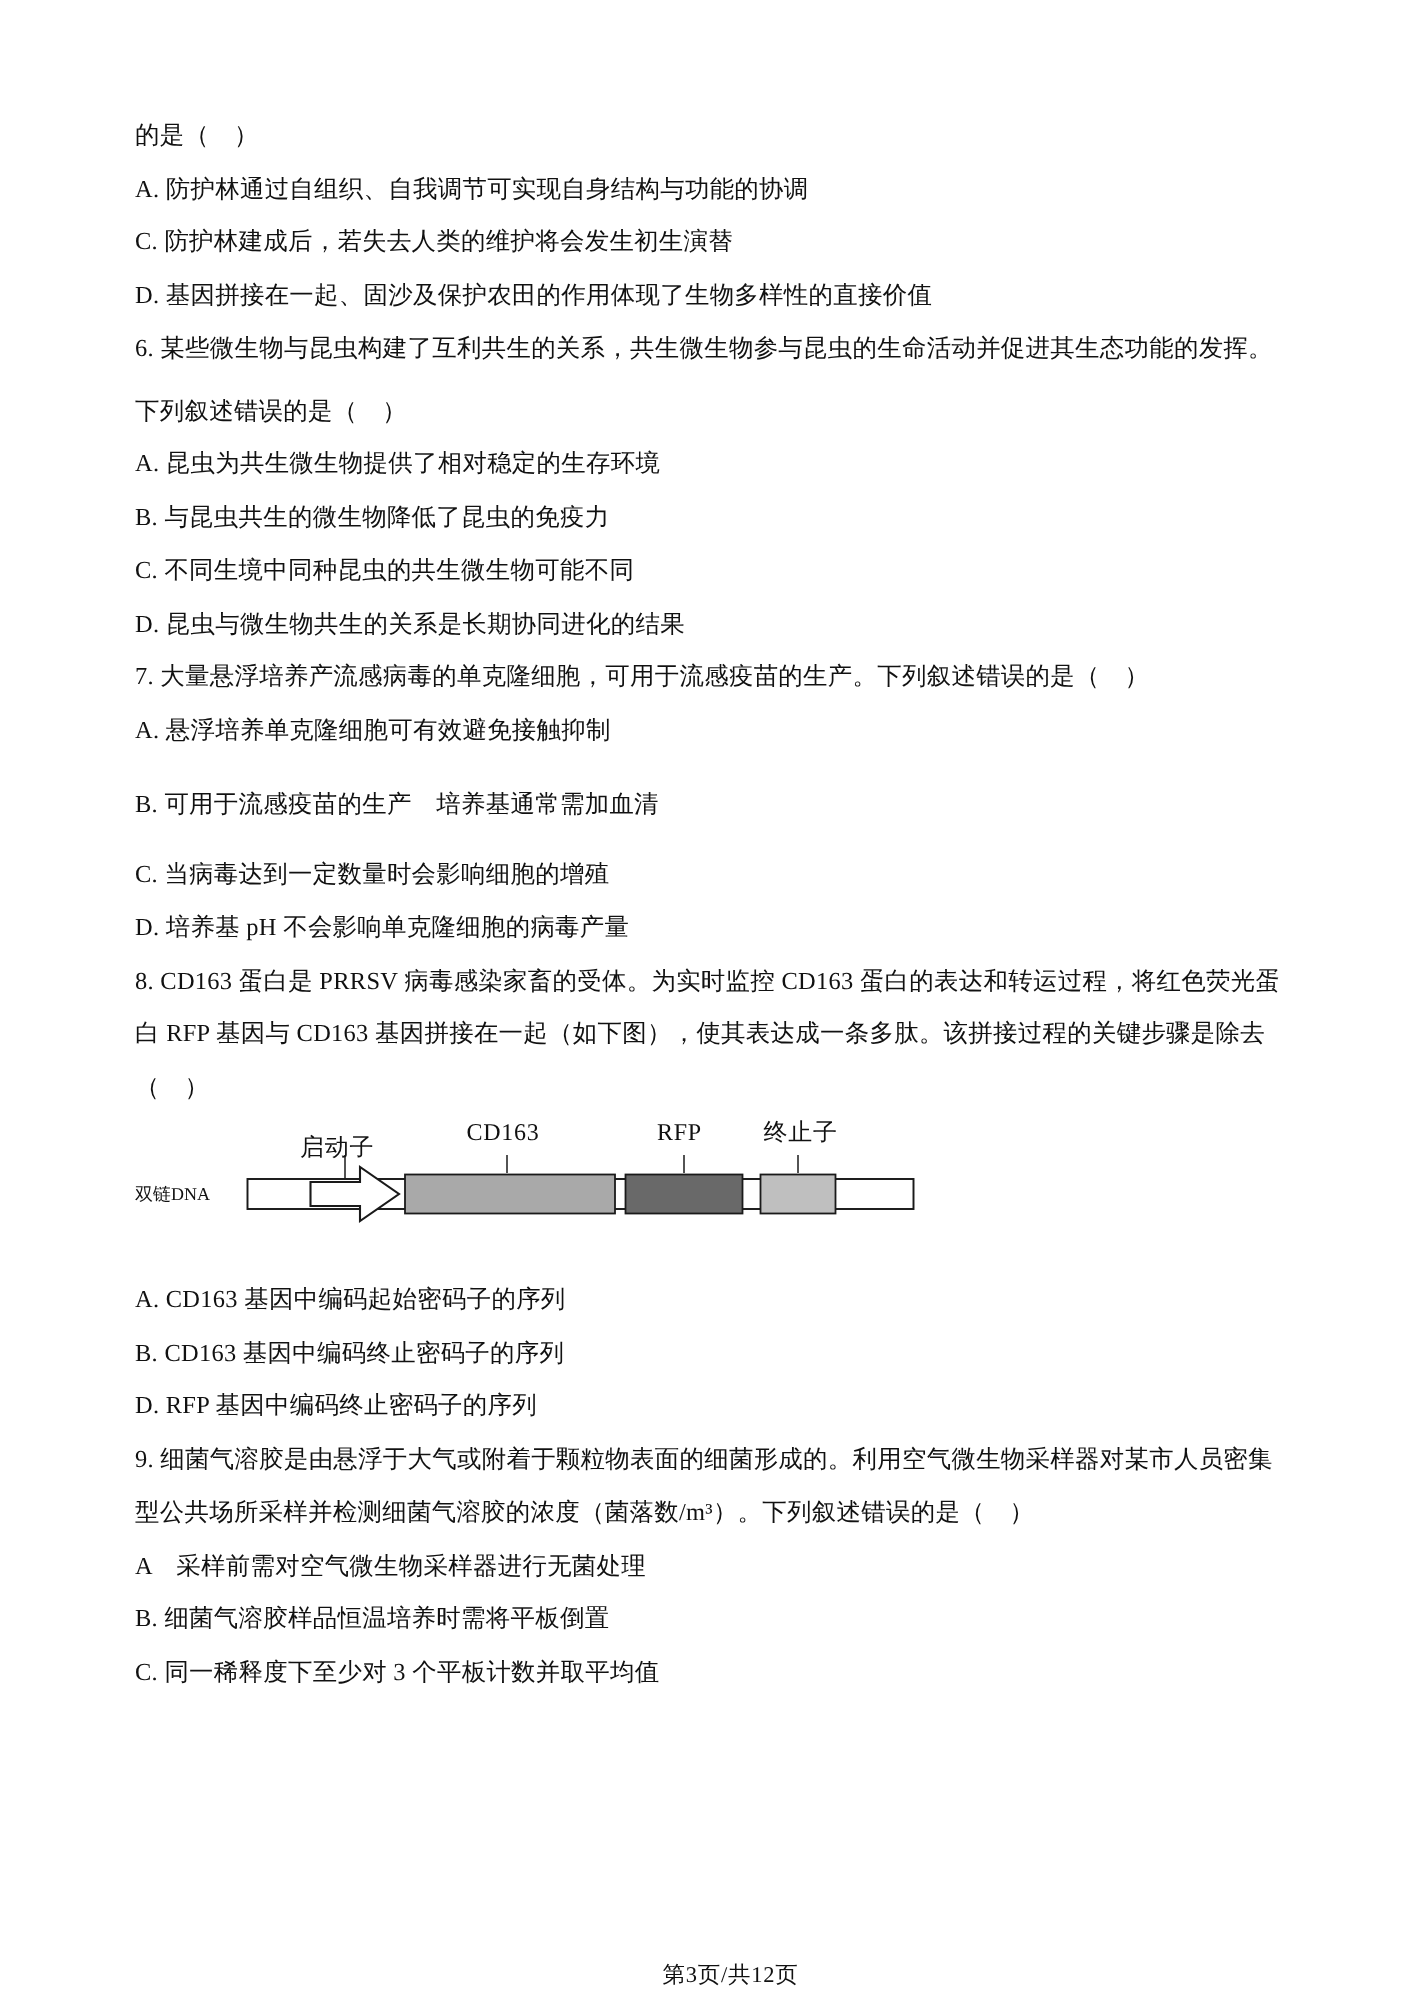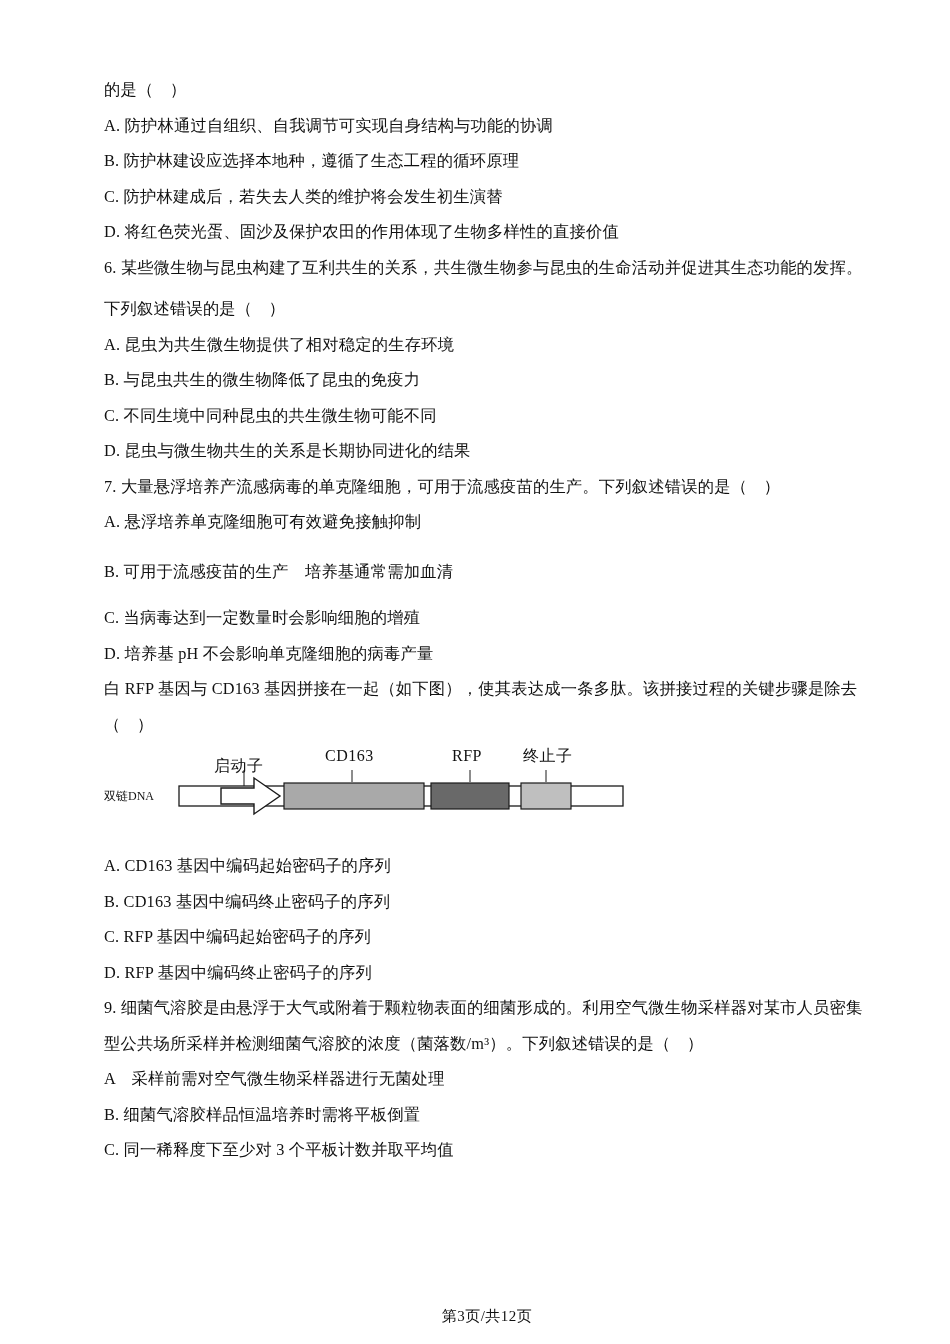--- a/index.html
+++ b/index.html
@@ -8,21 +8,21 @@
     width: 950px;
     height: 1344px;
     background: #ffffff;
     font-family: "Liberation Serif", "DejaVu Serif", serif;
     color: #111111;
     overflow: hidden;
   }
   .content {
     position: absolute;
     top: 72px;
-    left: 104px;
+    left: 90px;
     right: 84px;
   }
   p.line {
     margin: 0;
     font-size: 16.3px;
     line-height: 35.5px;
     letter-spacing: 0.2px;
     white-space: nowrap;
   }
   p.mt6  { margin-top: 6px; }
@@ -69,34 +69,34 @@
   }
 </style>
 </head>
 <body>
 
 <div class="page">
   <div class="content">
 
     <p class="line">的是（　）</p>
     <p class="line">A. 防护林通过自组织、自我调节可实现自身结构与功能的协调</p>
-    <p class="line">B. 防护林建设应选择本地种，遵循了生态工程的循环原理</p>
     <p class="line">C. 防护林建成后，若失去人类的维护将会发生初生演替</p>
-    <p class="line">D. 将红色荧光蛋、固沙及保护农田的作用体现了生物多样性的直接价值</p>
+    <p class="line">D. 基因拼接在一起、固沙及保护农田的作用体现了生物多样性的直接价值</p>
     <p class="line">6. 某些微生物与昆虫构建了互利共生的关系，共生微生物参与昆虫的生命活动并促进其生态功能的发挥。</p>
     <p class="line mt6">下列叙述错误的是（　）</p>
     <p class="line">A. 昆虫为共生微生物提供了相对稳定的生存环境</p>
     <p class="line">B. 与昆虫共生的微生物降低了昆虫的免疫力</p>
     <p class="line">C. 不同生境中同种昆虫的共生微生物可能不同</p>
     <p class="line">D. 昆虫与微生物共生的关系是长期协同进化的结果</p>
     <p class="line">7. 大量悬浮培养产流感病毒的单克隆细胞，可用于流感疫苗的生产。下列叙述错误的是（　）</p>
     <p class="line">A. 悬浮培养单克隆细胞可有效避免接触抑制</p>
     <p class="line mt14">B. 可用于流感疫苗的生产　培养基通常需加血清</p>
     <p class="line mt11">C. 当病毒达到一定数量时会影响细胞的增殖</p>
     <p class="line">D. 培养基 pH 不会影响单克隆细胞的病毒产量</p>
+    <p class="line">8. CD163 蛋白是 PRRSV 病毒感染家畜的受体。为实时监控 CD163 蛋白的表达和转运过程，将红色荧光蛋</p>
     <p class="line">白 RFP 基因与 CD163 基因拼接在一起（如下图），使其表达成一条多肽。该拼接过程的关键步骤是除去</p>
     <p class="line">（　）</p>
 
     <div class="diagram">
       <span class="dlabel promoter">启动子</span>
       <span class="dlabel cd163">CD163</span>
       <span class="dlabel rfp">RFP</span>
       <span class="dlabel terminator">终止子</span>
       <span class="dna-label">双链DNA</span>
 
@@ -114,21 +114,20 @@
         <rect x="327" y="15" width="78" height="26" fill="#696969" stroke="#1a1a1a" stroke-width="1.2"></rect>
 
         <rect x="417" y="15" width="50" height="26" fill="#bfbfbf" stroke="#1a1a1a" stroke-width="1.2"></rect>
 
         <polygon points="117,20 150,20 150,10 176,28 150,46 150,36 117,36" fill="#ffffff" stroke="#1a1a1a" stroke-width="1.4"></polygon>
       </svg>
     </div>
 
     <p class="line">A. CD163 基因中编码起始密码子的序列</p>
     <p class="line">B. CD163 基因中编码终止密码子的序列</p>
-    <p class="line">C. RFP 基因中编码起始密码子的序列</p>
     <p class="line">D. RFP 基因中编码终止密码子的序列</p>
     <p class="line">9. 细菌气溶胶是由悬浮于大气或附着于颗粒物表面的细菌形成的。利用空气微生物采样器对某市人员密集</p>
     <p class="line">型公共场所采样并检测细菌气溶胶的浓度（菌落数/m³）。下列叙述错误的是（　）</p>
     <p class="line">A　采样前需对空气微生物采样器进行无菌处理</p>
     <p class="line">B. 细菌气溶胶样品恒温培养时需将平板倒置</p>
     <p class="line">C. 同一稀释度下至少对 3 个平板计数并取平均值</p>
 
   </div>
 
   <div class="footer">第3页/共12页</div>

